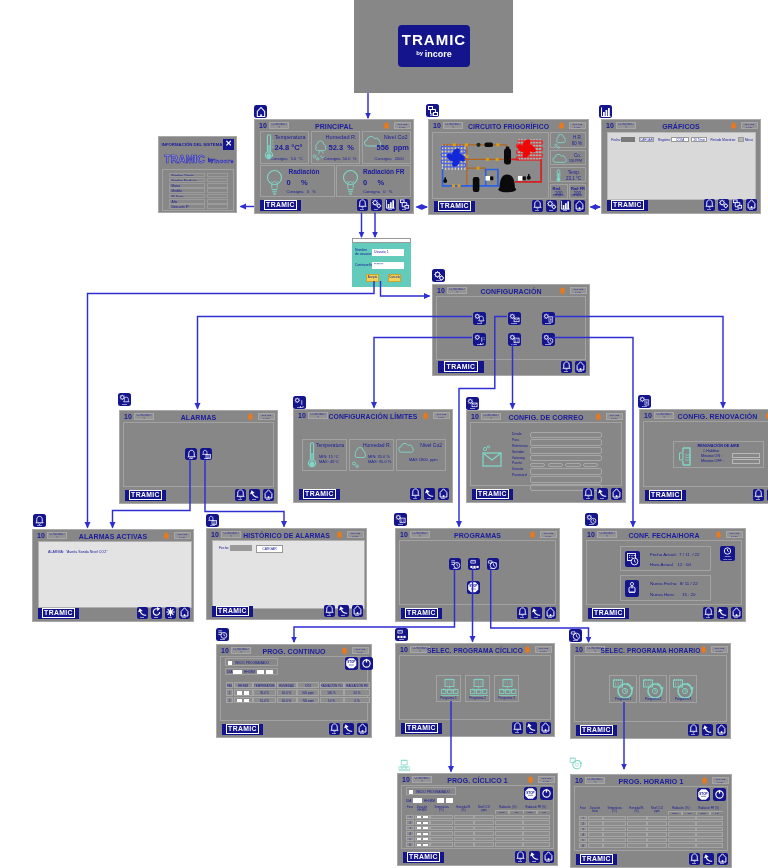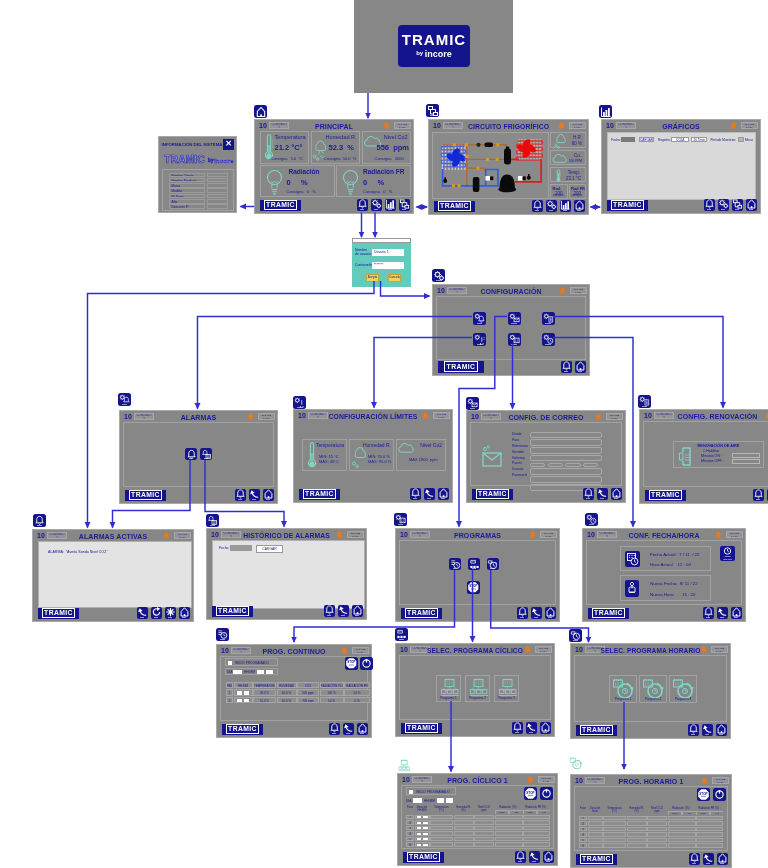--- a/index.html
+++ b/index.html
@@ -187,21 +187,21 @@
 <div class="db">19/04/22<br>14:39</div>
 
 <div class="box" style="left:4.5px;top:11px;width:49px;height:32.5px;">
 <svg class="teal" style="position:absolute;left:3px;top:2px;" width="10" height="28" viewBox="0 0 10 28">
           <path d="M3.4,2.4 a1.6,1.6 0 0 1 3.2,0 V18 a3.6,3.6 0 1 1 -3.2,0 Z" stroke-width="1.1"></path>
           <circle cx="5" cy="22" r="2.2" fill="#7fd6c6"></circle>
           <path d="M5,19.5 V11" stroke-width="1.3"></path>
           <path d="M7.8,7 h1.6 M7.8,10 h1.6 M7.8,13 h1.6" stroke-width="0.7"></path>
         </svg>
 <div style="position:absolute;right:2px;top:1.5px;font-size:5.5px;color:#1b1b9e;">Temperatura</div>
-<div style="position:absolute;left:14px;top:11px;font-size:7.5px;font-weight:bold;color:#1b1b9e;">21.2 °C°</div>
+<div style="position:absolute;left:14px;top:11px;font-size:7.5px;font-weight:bold;color:#1b1b9e;">24.8 °C°</div>
 <div style="position:absolute;left:10px;bottom:2px;font-size:4px;color:#1b1b9e;">Consigna&nbsp;&nbsp;&nbsp;5.0&nbsp;&nbsp;°C</div>
 </div>
 
 <div class="box" style="left:55.5px;top:11px;width:49px;height:32.5px;">
 <svg class="teal" style="position:absolute;left:0px;top:8px;" width="15" height="22" viewBox="0 0 17 24">
           <path d="M6,4 a3.5,3.5 0 0 1 7,0 c2,0.5 2.5,2 2,3.5 c1.5,1.5 0.5,3.5 -1,4 l-8,0 c-2,-0.5 -2.5,-2.5 -1,-4 c-1.5,-1.5 -0.5,-3 1,-3.5 Z" stroke-width="1"></path>
           <path d="M9,12 l-2,4 m4,-4 l2,3" stroke-width="0.9"></path>
           <circle cx="3" cy="18" r="1.6"></circle>
           <circle cx="6.5" cy="21" r="1.3"></circle>
           <path d="M10,17 a2,2 0 1 0 4,1" stroke-width="0.9"></path>

